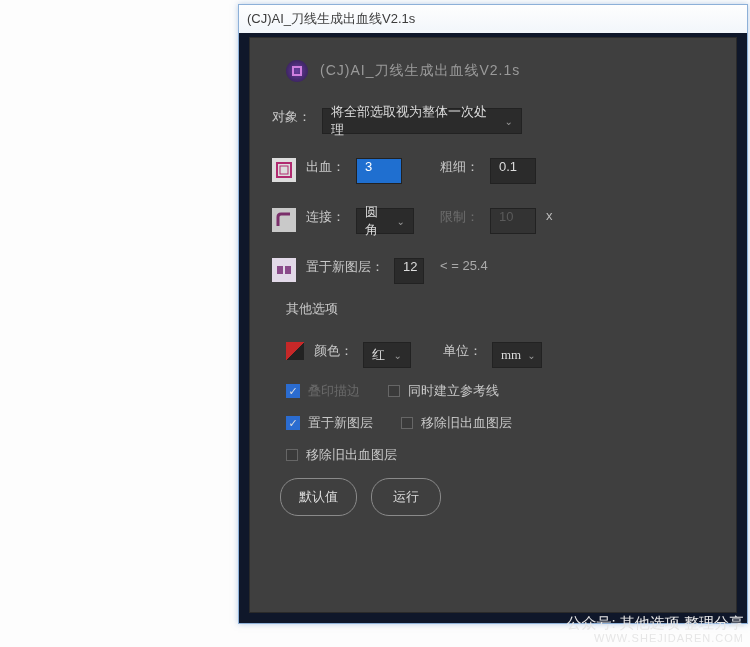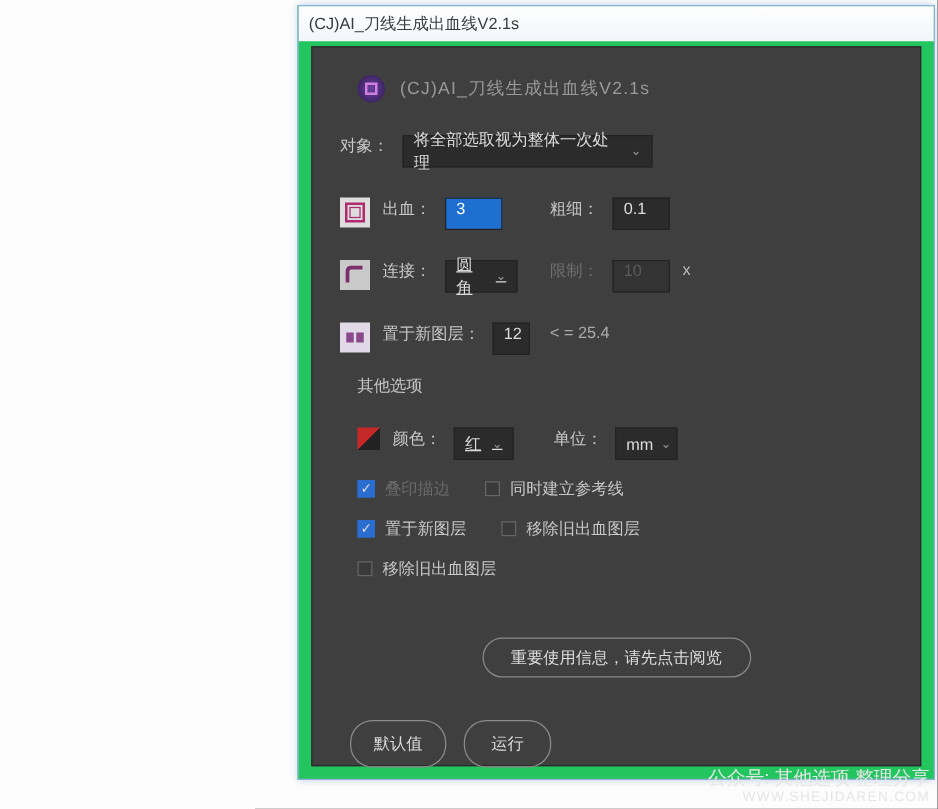--- a/index.html
+++ b/index.html
@@ -11,21 +11,21 @@
     width: 750px;
     height: 647px;
     position: relative;
   }
   .window {
     position: absolute;
     left: 238px;
     top: 4px;
     width: 510px;
     height: 620px;
-    background: #22c55e;
+    background: #0f172a;
     border: 1px solid #8db0d8;
     box-shadow: 0 0 6px rgba(120,160,210,0.5);
   }
   .titlebar {
     height: 28px;
     line-height: 28px;
     padding-left: 8px;
     color: #3b3b3b;
     font-size: 13px;
     background: linear-gradient(#fefefe,#f2f6fb);
@@ -52,22 +52,22 @@
     display:flex; align-items:flex-start; gap:10px; margin-bottom:16px;margin-top:24px;
   }
   .label { color:#c8c8c8; min-width:40px; }
   .label-dim { color:#6e6e6e; }
   .select, .input {
     background:#2b2b2b; color:#ddd; border:1px solid #222;
     height:26px; padding:0 8px; font-size:13px;
   }
   .select { display:flex; align-items:center; justify-content:space-between; gap:6px;}
   .select.wide { width:200px; }
-  .select.sm { width:58px;text-decoration:underline; }
-  .select.unit { width:50px; }
+  .select.sm { width:58px; }
+  .select.unit { width:50px;font-family:Liberation Serif, serif; }
   .caret { font-size:10px; color:#999; }
   .input.num { width:46px; text-align:left;}
   .input.sel { background:#1f6fd0; color:#fff; width:46px;}
   .input.md { width:30px;}
   .input.dim { color:#5a5a5a; background:#333;}
   .iconbox {
     width:24px; height:24px; display:flex;align-items:center;justify-content:center;
     background:#ddd;
   }
   .iconbox svg { display:block; }
@@ -213,25 +213,20 @@
       </div>
 
       <div class="chk-row">
         <div style="display:flex;align-items:center;gap:8px">
           <span class="chk box"></span>
           <span class="chk-label">移除旧出血图层</span>
         </div>
       </div>
     </div>
 
-    <div class="info-btn-row">
-      <button class="pill-btn wide">
-        <span>重要使用信息，请先点击阅览</span>
-      </button>
-    </div>
 
     <div class="footer-row">
       <button class="pill-btn">
           <span>默认值</span>
         </button>
       <button class="pill-btn">
           <span>运行</span>
         </button>
     </div>
 

